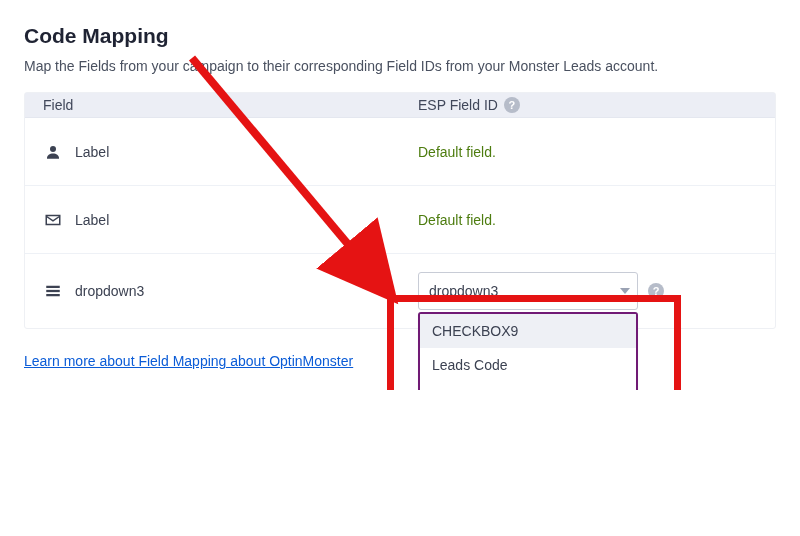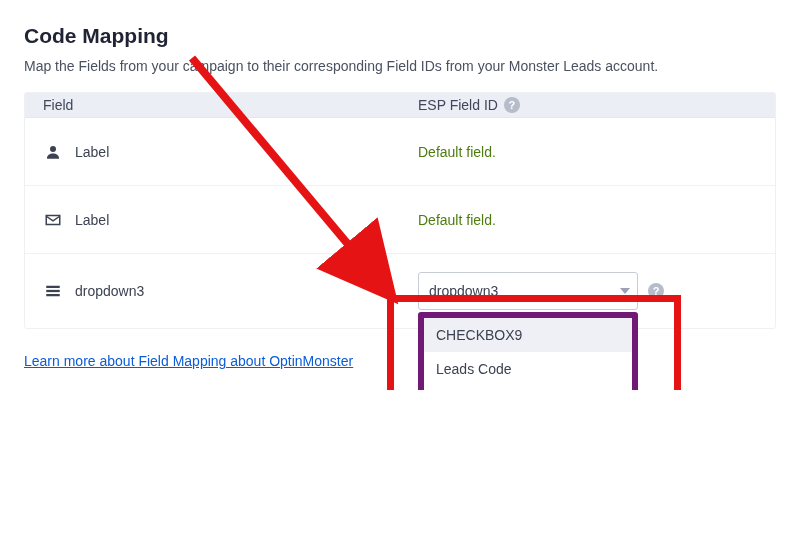--- a/index.html
+++ b/index.html
@@ -102,21 +102,21 @@
     right: 8px; top: 50%;
     transform: translateY(-50%);
     width: 0; height: 0;
     border-left: 5px solid transparent;
     border-right: 5px solid transparent;
     border-top: 6px solid #9aa2b3;
   }
   .combo-pop {
     position: absolute;
     left: 0; right: 0; top: 40px;
-    border: 6px solid #701a75;
+    border: 2px solid #701a75;
     border-radius: 3px;
     background: #fff;
     max-height: 124px;
     overflow: hidden;
     box-shadow: 0 1px 2px rgba(0,0,0,0.05);
     z-index: 5;
   }
   .opt {
     padding: 9px 12px;
     font-size: 14px;

